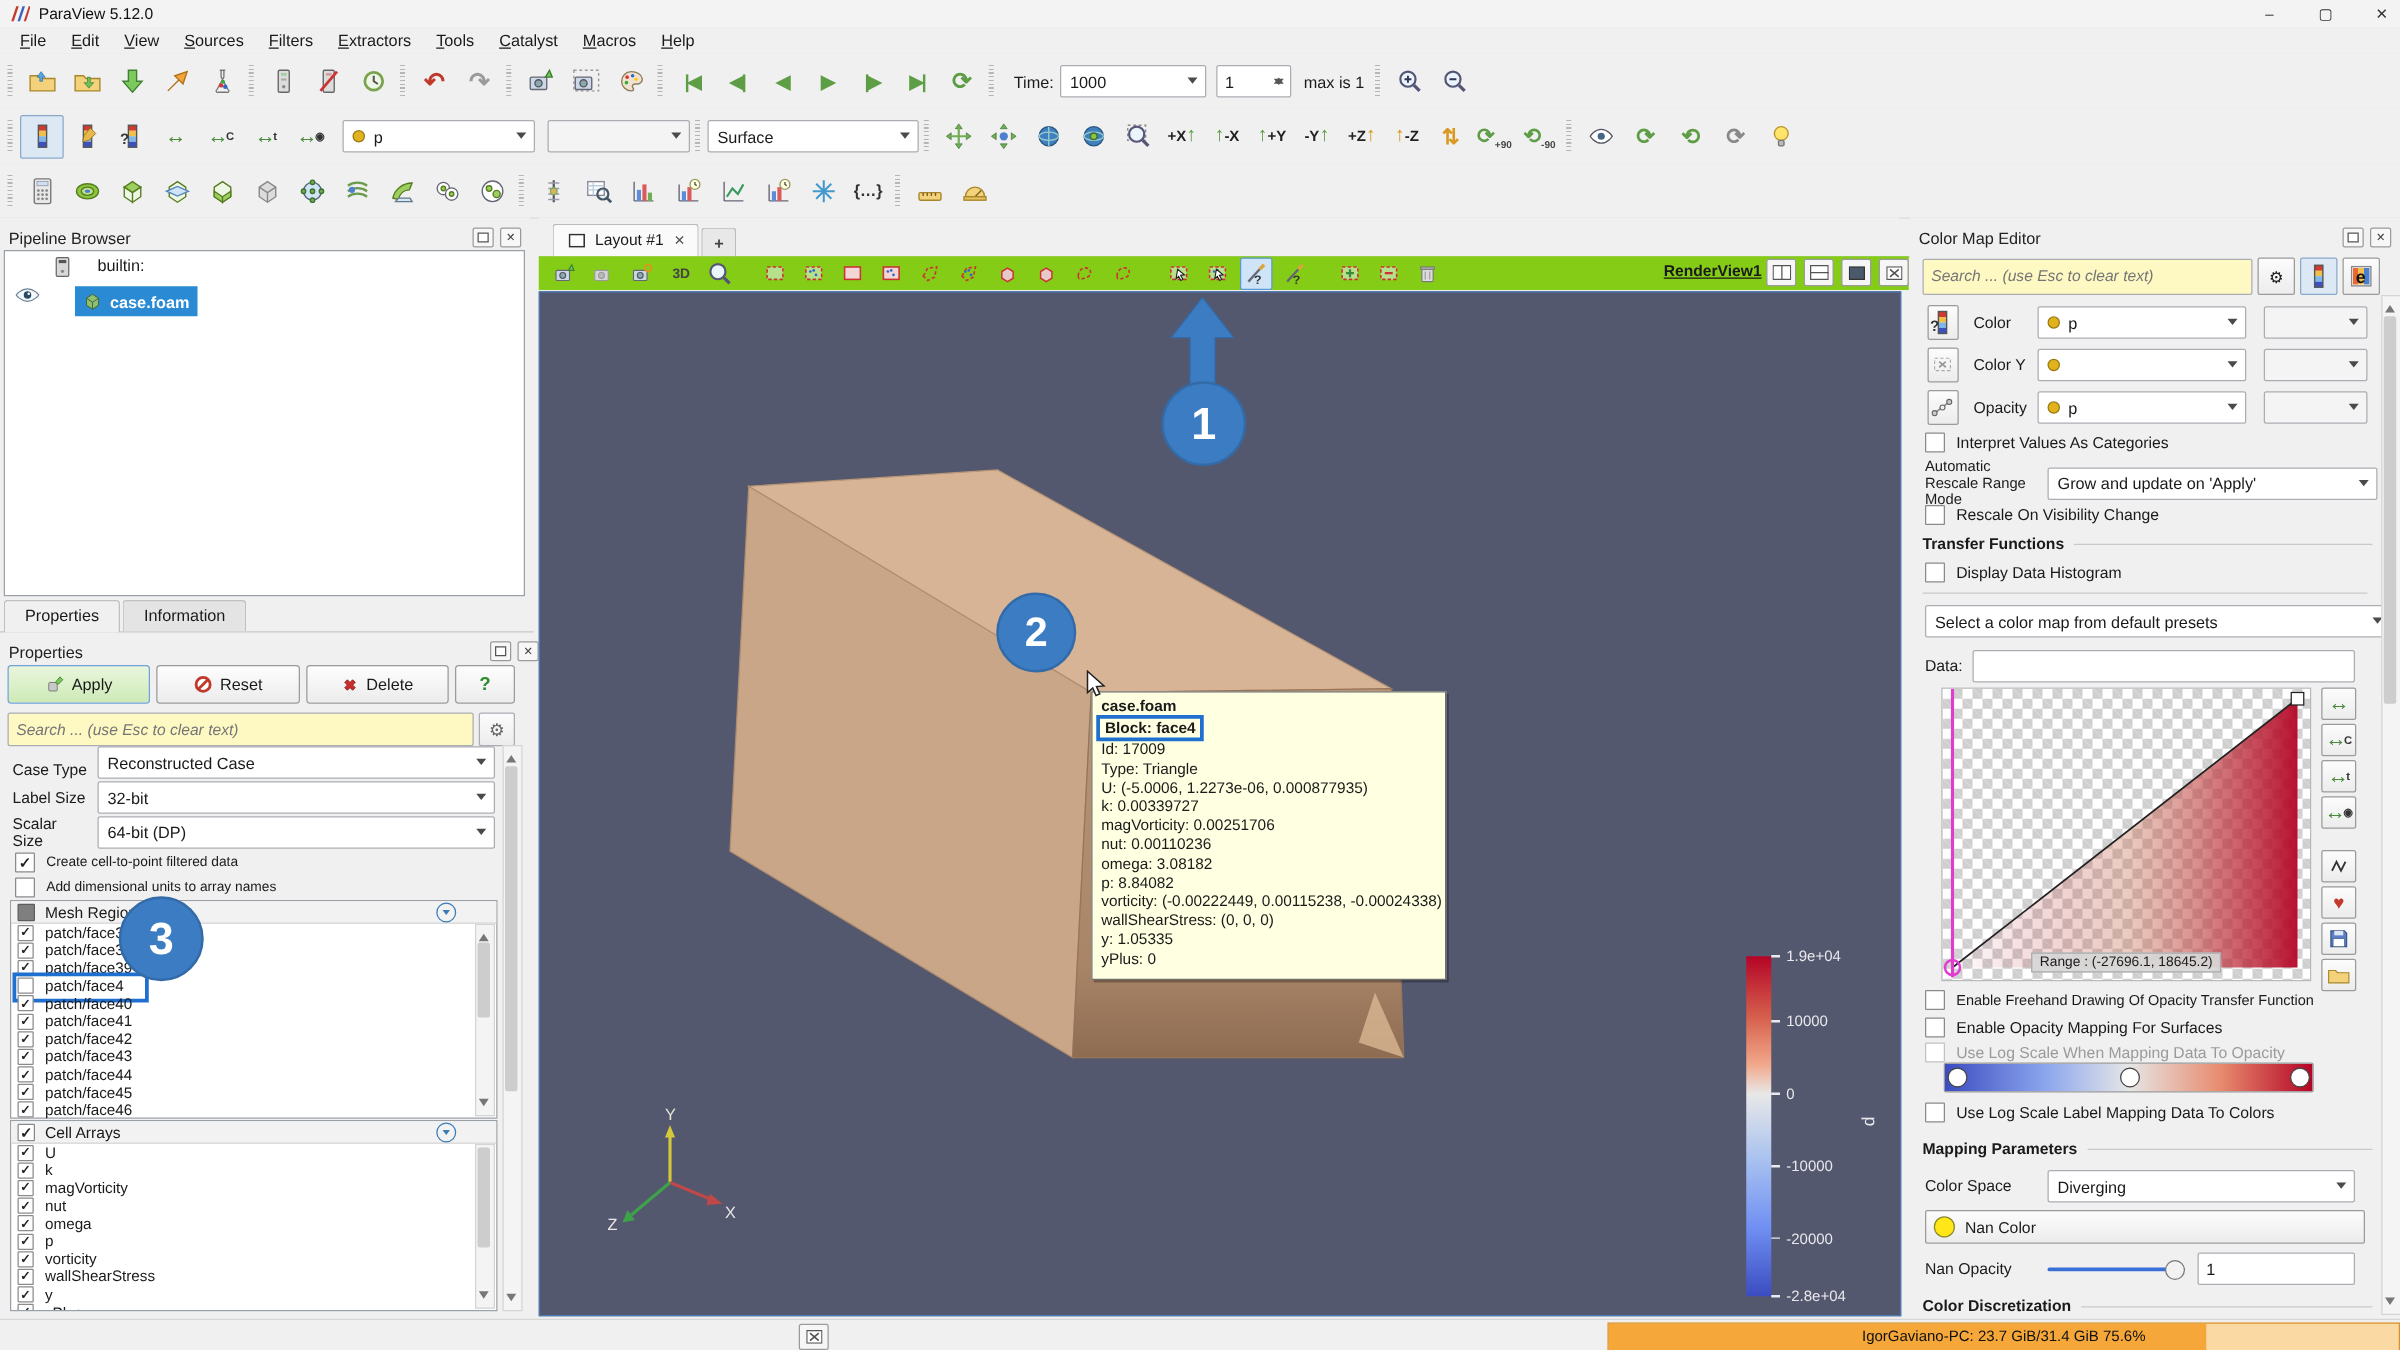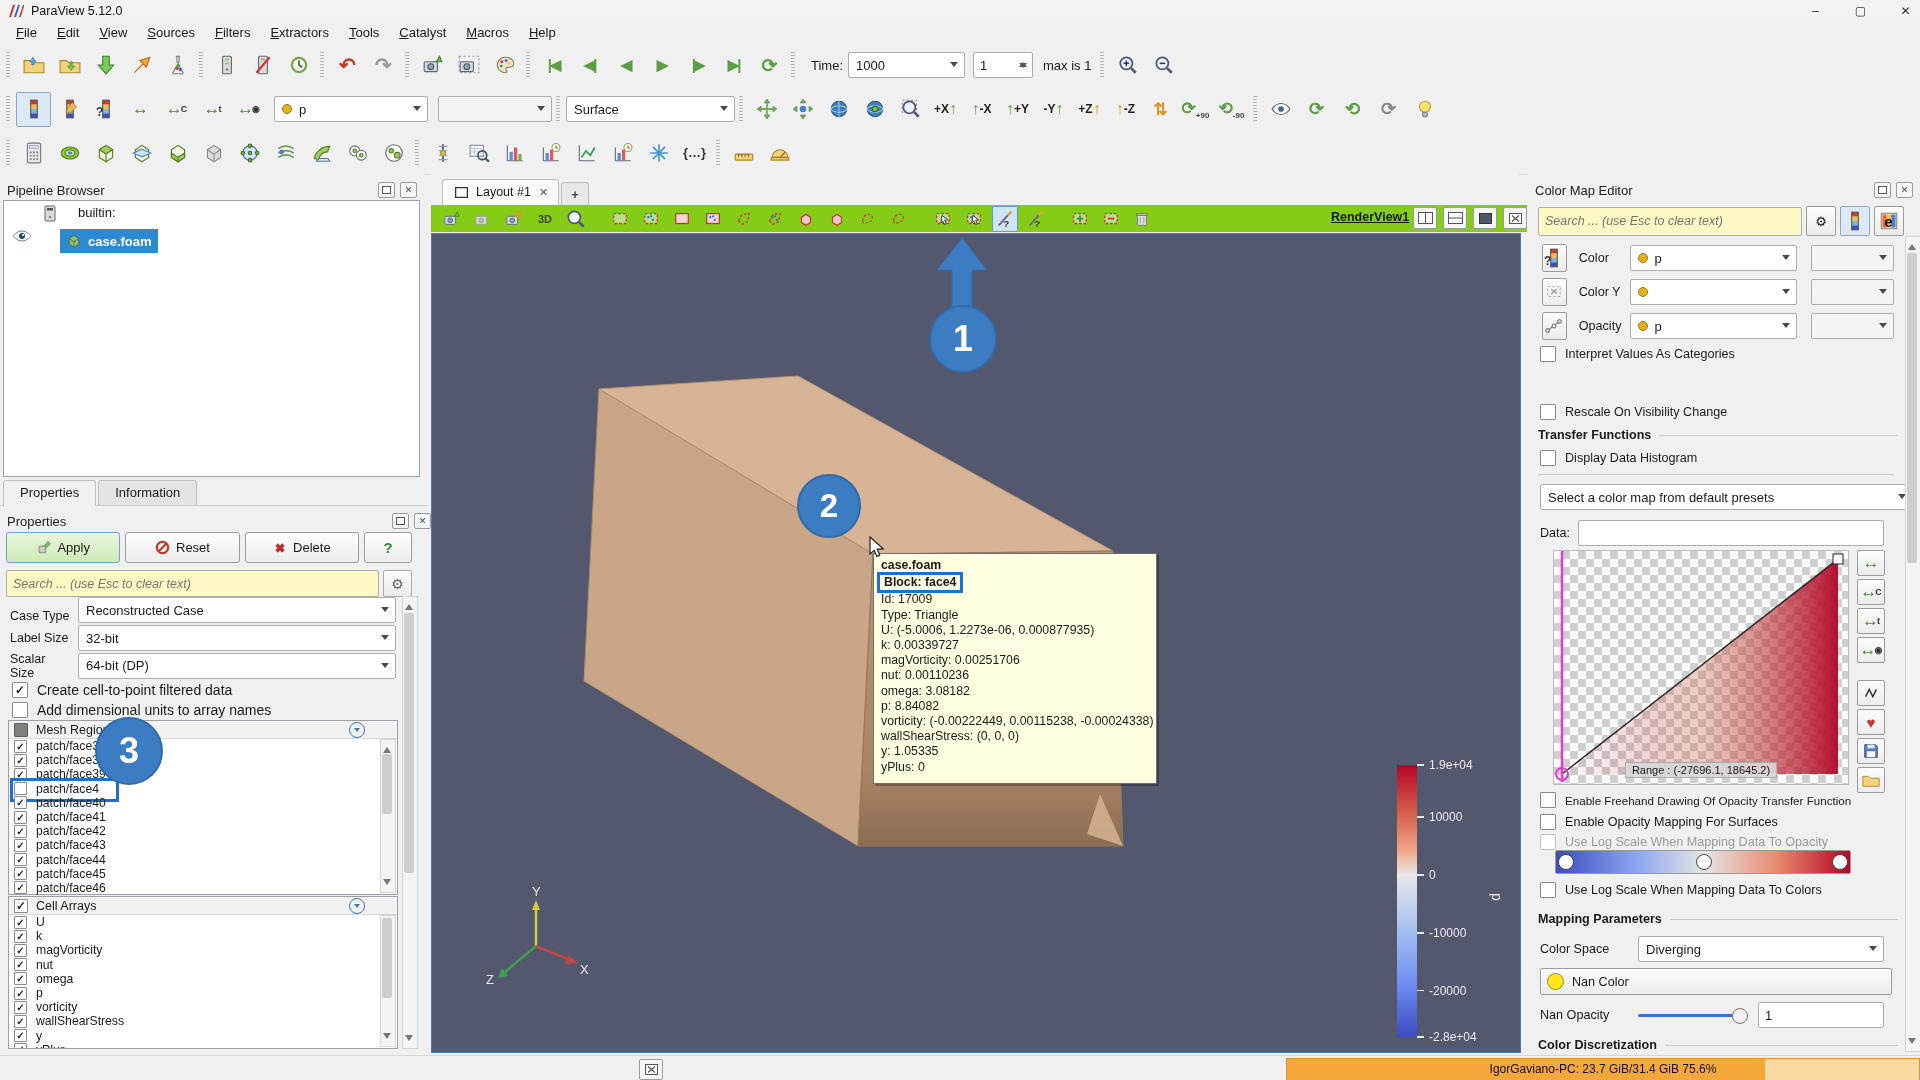--- a/index.html
+++ b/index.html
@@ -63,21 +63,21 @@
   .pbtn.help{flex:0 0 46px}
   .searchrow{position:absolute;left:6px;top:396px;width:406px;display:flex;gap:4px}
   .search{flex:1;height:25px;border:1px solid #abadb3;border-radius:2px;background:#fef9c3;font-style:italic;color:#8a8a8a;font-family:"Liberation Sans",sans-serif;font-size:12.5px;padding:0 6px}
   .gearbtn{width:27px;height:25px;border:1px solid #abadb3;border-radius:2px;background:linear-gradient(#fcfcfc,#ececec);display:flex;align-items:center;justify-content:center;color:#666;font-size:14px}
   .prow{position:absolute;left:10px;width:386px;height:25px;display:flex;align-items:center}
   .plabel{width:60px;font-size:12.5px}
   .pcombo{flex:1;margin-left:8px}
   .chk{width:14px;height:14px;background:#fff;border:1px solid #8a8a8a;border-radius:1px;display:inline-flex;align-items:center;justify-content:center;font-size:12px;font-weight:bold;color:#222;flex:none}
   .chk.checked::after{content:"✓"}
   .chk.tri{background:#7f7f7f;border-color:#5d5d5d}
-  .chkline{position:absolute;left:12px;display:flex;align-items:center;gap:9px;font-size:14px}
+  .chkline{position:absolute;left:12px;display:flex;align-items:center;gap:9px;font-size:11px}
   .listgroup{position:absolute;left:8px;width:388px;background:#fff;border:1px solid #9aa0a6}
   .lg-header{height:17px;display:flex;align-items:center;gap:8px;padding-left:5px;background:#f2f2f2;border-bottom:1px solid #d5d5d5;font-size:12.5px;position:relative}
   .lg-header .chk{width:12px;height:12px}
   .chevron{position:absolute;right:32px;top:1px;width:14px;height:14px;border:1.5px solid #3a7bb5;border-radius:50%;color:#3a7bb5;font-size:8px;display:flex;align-items:center;justify-content:center}
   .chevron::after{content:"";border:3px solid transparent;border-top:4px solid #3a7bb5;margin-top:3px}
   .chkrow{display:flex;align-items:center;height:14.2px;gap:9px;padding-left:5px;font-size:12.2px;position:relative}
   .chkrow .chk{width:11px;height:11px;font-size:10px}
   .chkrow.hl::after{content:"";position:absolute;left:1px;top:-4px;width:103px;height:18px;border:3px solid #1f6fd0}
   .vsb{position:absolute;width:14px;background:#f4f4f4;border:1px solid #d4d4d4}
   .vsb .sbarr{position:absolute;left:2px;width:0;height:0;border:4px solid transparent}
@@ -1242,20 +1242,26 @@
           <span class="dot"></span>
           <span>p</span>
         </span>
         <span class="combo gray" style="width:62px;margin-left:14px"></span>
       </div>
     </div>
   <div class="cme-row" style="left:12px;top:172px;gap:9px">
     <span class="chk"></span>
       <span class="cme-lab">Interpret Values As Categories</span>
   </div>
+  <div class="cme-row" style="left:12px;top:193px;width:362px">
+    <span class="cme-lab" style="width:98px;font-size:11.8px;line-height:13px">Automatic Rescale Range Mode</span>
+    <span class="combo" style="flex:1">
+        <span>Grow and update on 'Apply'</span>
+      </span>
+  </div>
   <div class="cme-row" style="left:12px;top:230px;gap:9px">
     <span class="chk"></span>
       <span class="cme-lab">Rescale On Visibility Change</span>
   </div>
   <div class="bold-hr" style="top:254px">
       <span>Transfer Functions</span>
     </div>
   <div class="cme-row" style="left:12px;top:276px;gap:9px">
     <span class="chk"></span>
       <span class="cme-lab">Display Data Histogram</span>
@@ -1336,21 +1342,21 @@
     <span class="chk" style="border-color:#c2c2c2"></span>
       <span class="cme-lab dis">Use Log Scale When Mapping Data To Opacity</span>
   </div>
   <div id="gradbar">
     <span class="gb-handle" style="left:2px"></span>
     <span class="gb-handle" style="left:140px"></span>
     <span class="gb-handle" style="right:2px"></span>
   </div>
   <div class="cme-row" style="left:12px;top:708px;gap:9px">
     <span class="chk"></span>
-      <span class="cme-lab">Use Log Scale When Mapping Data To Colors</span>
+      <span class="cme-lab">Use Log Scale Label Mapping Data To Colors</span>
   </div>
   <div class="bold-hr" style="top:738px">
       <span>Mapping Parameters</span>
     </div>
   <div class="cme-row" style="left:12px;top:762px;width:344px">
     <span class="cme-lab" style="width:98px">Color Space</span>
     <span class="combo" style="flex:1">
         <span>Diverging</span>
       </span>
   </div>

